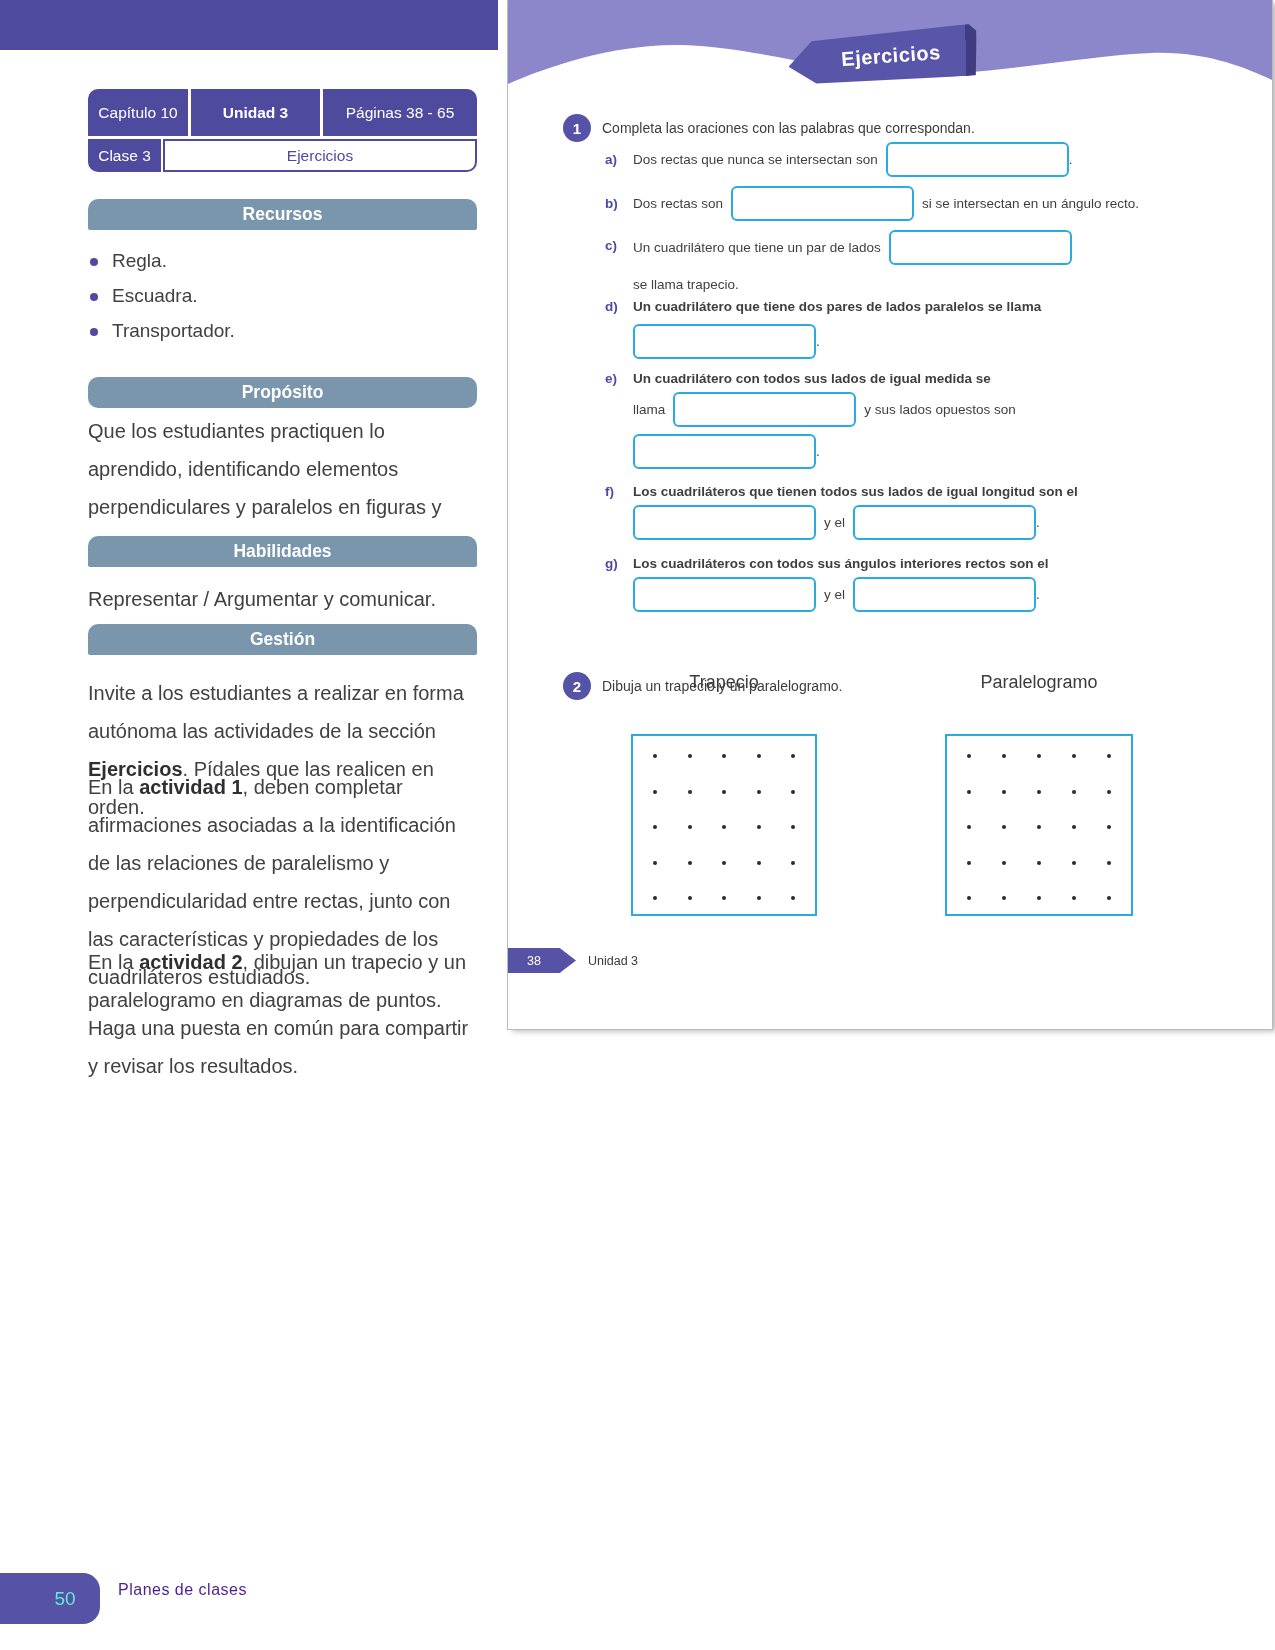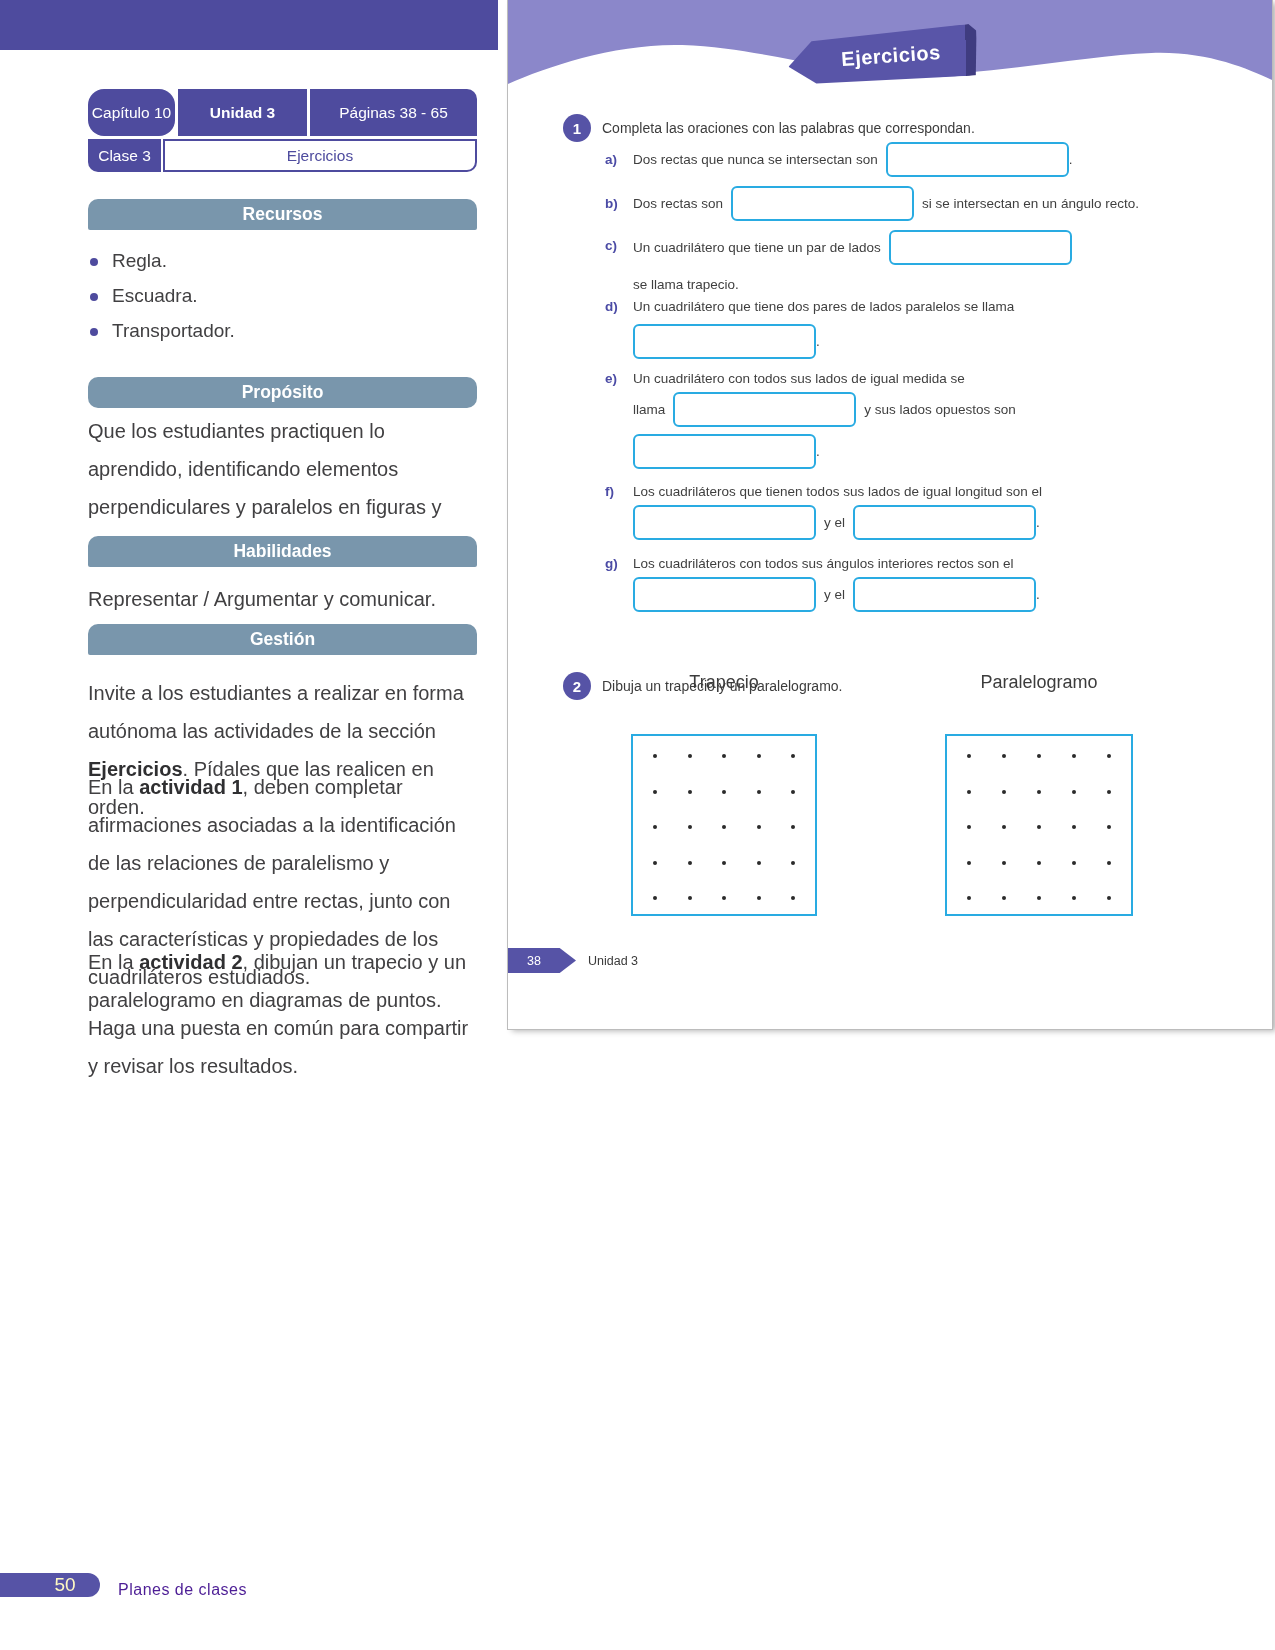--- a/index.html
+++ b/index.html
@@ -4,42 +4,42 @@
 <style>
   html,body{margin:0;padding:0;background:#fff;}
   .page{position:relative;width:1275px;height:1650px;background:#ffffff;overflow:hidden;
         font-family:"Liberation Sans",sans-serif;color:#414042;}
   
   .topbar{position:absolute;left:0;top:0;width:498px;height:50px;background:#4e4b9e;}
   .lesson-table{position:absolute;left:88px;top:89px;width:389px;}
   .lt-row1{display:flex;gap:3px;height:47px;}
   .lt-cell{background:#4e4b9e;color:#fff;display:flex;align-items:center;justify-content:center;
            font-size:15.5px;}
-  .lt-c1{width:87px;border-top-left-radius:10px;border-radius:16px;}
+  .lt-c1{width:100px;border-top-left-radius:10px;}
   .lt-c2{width:129px;font-weight:bold;}
   .lt-c3{flex:1;border-top-right-radius:10px;}
   .lt-row2{display:flex;gap:2px;height:33px;margin-top:3px;}
   .lt-clase{width:73px;background:#4e4b9e;color:#fff;display:flex;align-items:center;justify-content:center;
             font-size:15.5px;border-bottom-left-radius:10px;}
   .lt-ejer{flex:1;background:#fff;border:2px solid #4e4b9e;border-bottom-right-radius:10px;
            color:#4e4b9e;display:flex;align-items:center;justify-content:center;font-size:15.5px;}
   .section-bar{position:absolute;left:88px;width:389px;height:31px;background:#7996ac;color:#fff;
                font-weight:bold;font-size:17.5px;display:flex;align-items:center;justify-content:center;
                border-radius:10px 10px 2px 2px;}
   .bar-recursos{top:199px;} .bar-proposito{top:377px;border-radius:10px;} .bar-habilidades{top:536px;} .bar-gestion{top:606px;margin-top:18px;}
   .bullets{position:absolute;left:90px;top:243px;width:387px;margin:0;padding:0;list-style:none;}
   .bullets li{font-size:19px;line-height:35px;color:#414042;}
   .bullets .dotb{display:inline-block;width:8px;height:8px;border-radius:50%;background:#4e4b9e;
                  margin-right:14px;vertical-align:middle;}
   .body-text{position:absolute;left:88px;width:391px;font-size:20px;line-height:38px;color:#414042;}
   .t-proposito{top:412px;} .t-habilidades{top:580px;}
   .t-gestion1{top:674px;} .t-gestion2{top:768px;} .t-gestion3{top:943px;} .t-gestion4{top:1009px;}
   .body-text b{color:#2f2f31;}
-  .page-tag{position:absolute;left:0;top:1573px;width:100px;height:24px;background:#5653a6;
-            border-radius:0 17px 17px 0;color:#fef9c3;font-size:19px;display:flex;align-items:center;
+  .page-tag{position:absolute;left:0;top:1573px;width:100px;height:51px;background:#5653a6;
+            border-radius:0 17px 17px 0;color:#5eead4;font-size:19px;display:flex;align-items:center;
             justify-content:center;padding-left:30px;box-sizing:border-box;}
   .page-tag-label{position:absolute;left:118px;top:1573px;height:34px;display:flex;align-items:center;
                   font-size:16px;color:#4c1d95;letter-spacing:0.5px;}
   
   .card{position:absolute;left:507px;top:0;width:766px;height:1030px;background:#fff;
         border:1px solid #bcbcbc;border-top:none;box-sizing:border-box;
         box-shadow:4px 2px 6px -1px rgba(0,0,0,0.30);font-size:13.5px;color:#3f3f3f;}
   .band{position:absolute;left:0;top:0;width:100%;height:100px;}
   .ribbon{position:absolute;left:280px;top:30px;width:190px;height:52px;transform:rotate(-4deg);
           background:linear-gradient(93deg,#5955a8 0 93%,#3f3c80 93%);
@@ -49,21 +49,21 @@
   .num-circle{width:28px;height:28px;border-radius:50%;background:#5653a6;color:#fff;font-weight:bold;
               font-size:15px;display:flex;align-items:center;justify-content:center;flex:0 0 auto;}
   .ex-head{position:absolute;left:55px;display:flex;align-items:center;gap:11px;font-size:14px;color:#3c3c3c;}
   .ex1-head{top:114px;} .ex2-head{top:672px;}
   .item{position:absolute;left:97px;}
   .letter{color:#4b4ba5;font-weight:bold;display:inline-block;width:28px;flex:0 0 28px;}
   .flexrow{display:flex;align-items:center;}
   .abox{width:183px;height:35px;border:2px solid #29abe2;border-radius:6px;background:#fff;
         box-sizing:border-box;flex:0 0 auto;}
   .gap-l{margin-left:8px;} .gap-r{margin-right:8px;}
-  .line1{height:28px;display:flex;align-items:center;}
+  .line1{height:28px;display:flex;align-items:center;font-weight:bold;}
   .two-line div{line-height:30px;}
   .grid-label{position:absolute;top:672px;text-align:center;font-size:18px;color:#3c3c3c;}
   .lbl-trap{left:123px;width:186px;} .lbl-para{left:437px;width:188px;}
   .dotgrid{position:absolute;top:734px;height:182px;border:2px solid #29abe2;background:#fff;
            box-sizing:border-box;display:flex;flex-direction:column;justify-content:space-between;
            padding:18px 20px 14px 20px;}
   .grid-trap{left:123px;width:186px;} .grid-para{left:437px;width:188px;}
   .dot-row{display:flex;justify-content:space-between;}
   .dot{width:4px;height:4px;border-radius:50%;background:#2b2b2b;}
   .wb-tag{position:absolute;left:0;top:948px;width:68px;height:25px;background:#5653a6;

